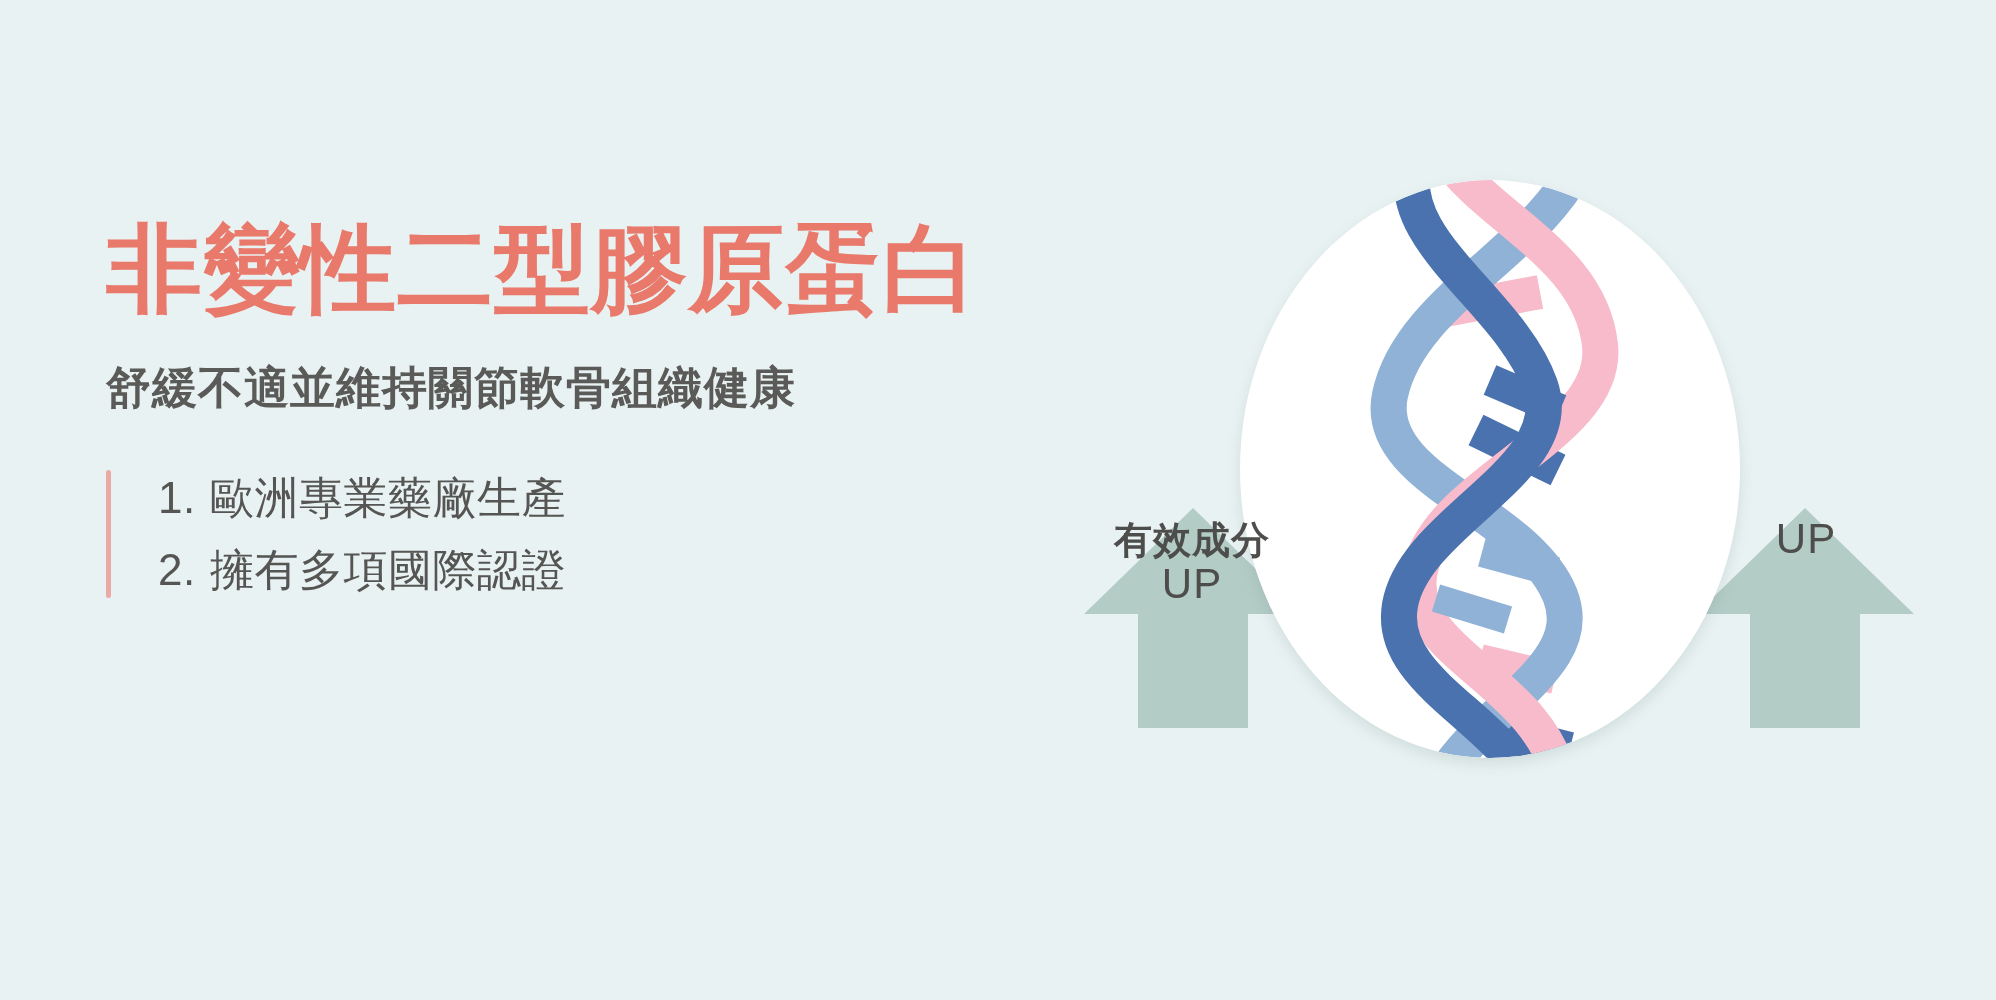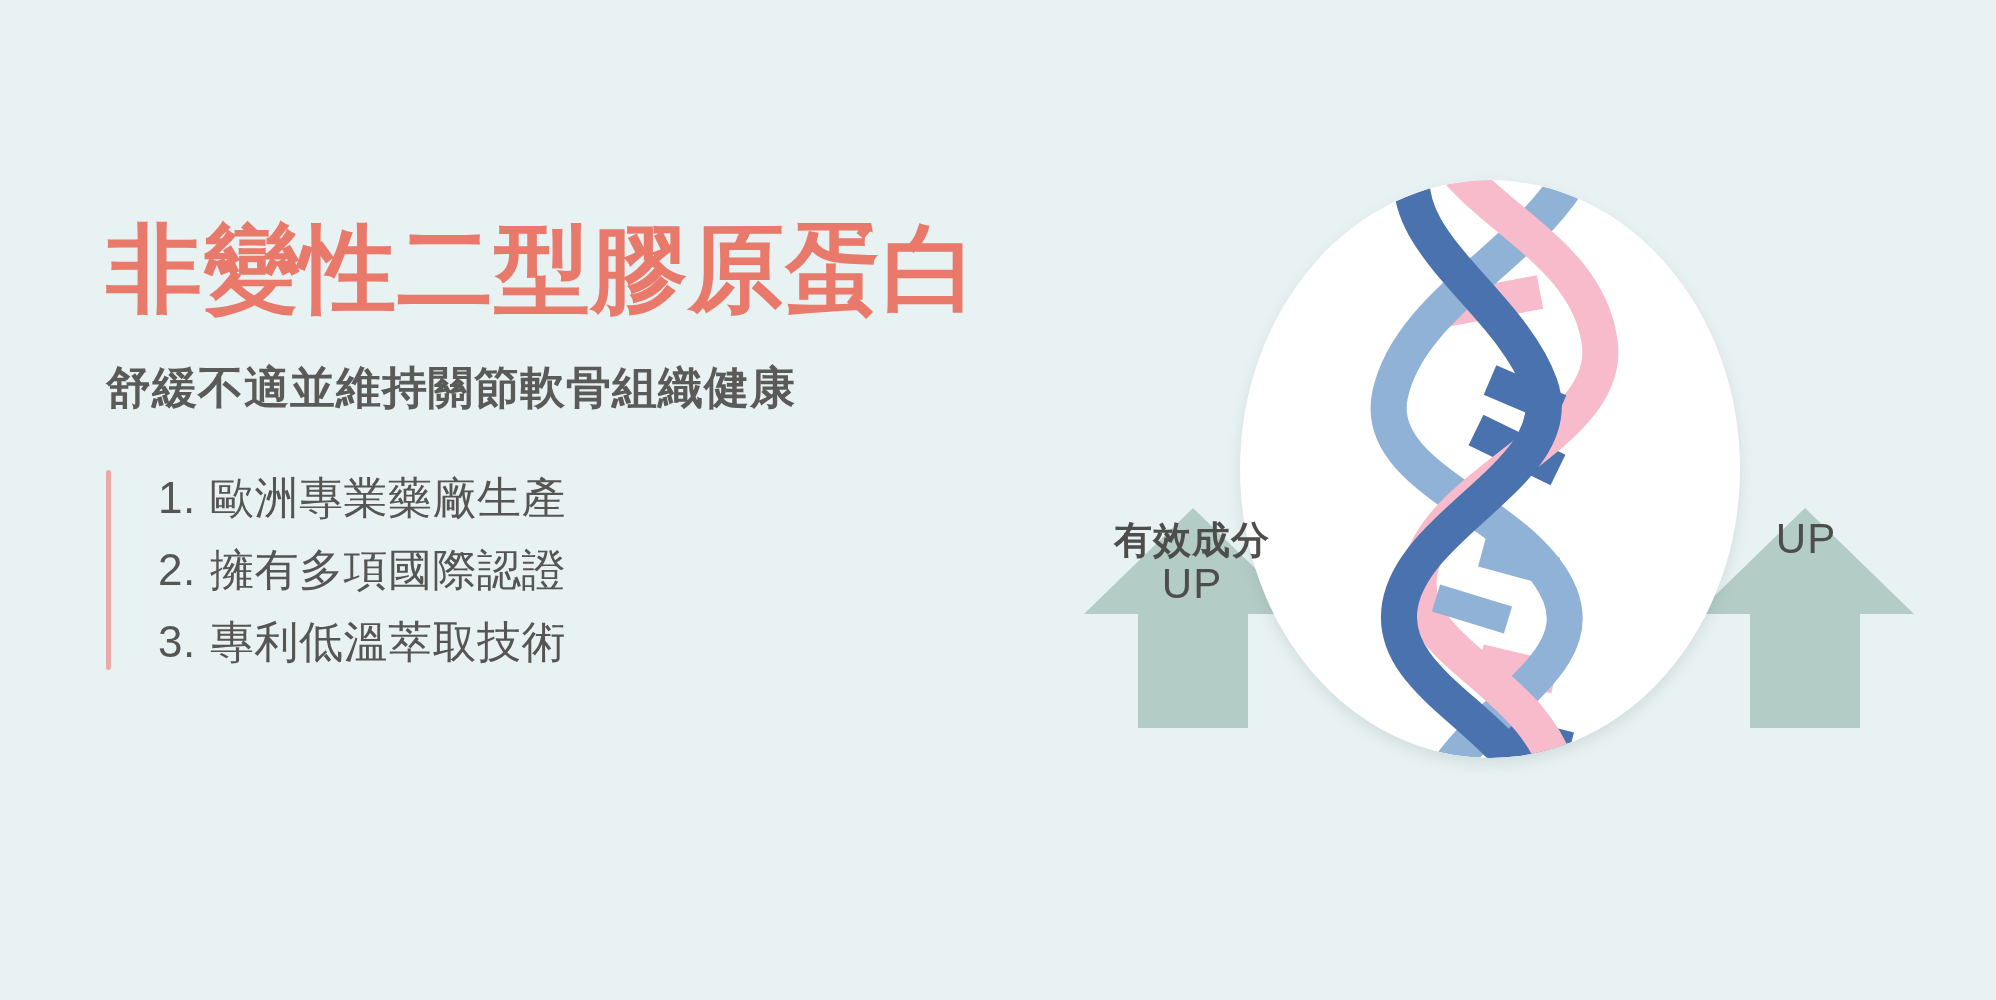--- a/index.html
+++ b/index.html
@@ -158,23 +158,20 @@
 
     <div class="feature-block">
       <div class="feature-rule"></div>
       <ul class="feature-list">
         <li class="feature-item">
           <span class="num">1.</span><span>歐洲專業藥廠生產</span>
         </li>
         <li class="feature-item">
           <span class="num">2.</span><span>擁有多項國際認證</span>
         </li>
-        <li class="feature-item">
-          <span class="num">3.</span><span>專利低溫萃取技術</span>
-        </li>
       </ul>
     </div>
 
   </div>
 
   <div class="graphic">
 
     <div class="arrow arrow-left">
       <svg width="230" height="230" viewBox="0 0 230 230" aria-hidden="true">
         <polygon points="115,6 224,112 170,112 170,226 60,226 60,112 6,112" fill="#b4ccc6"></polygon>

